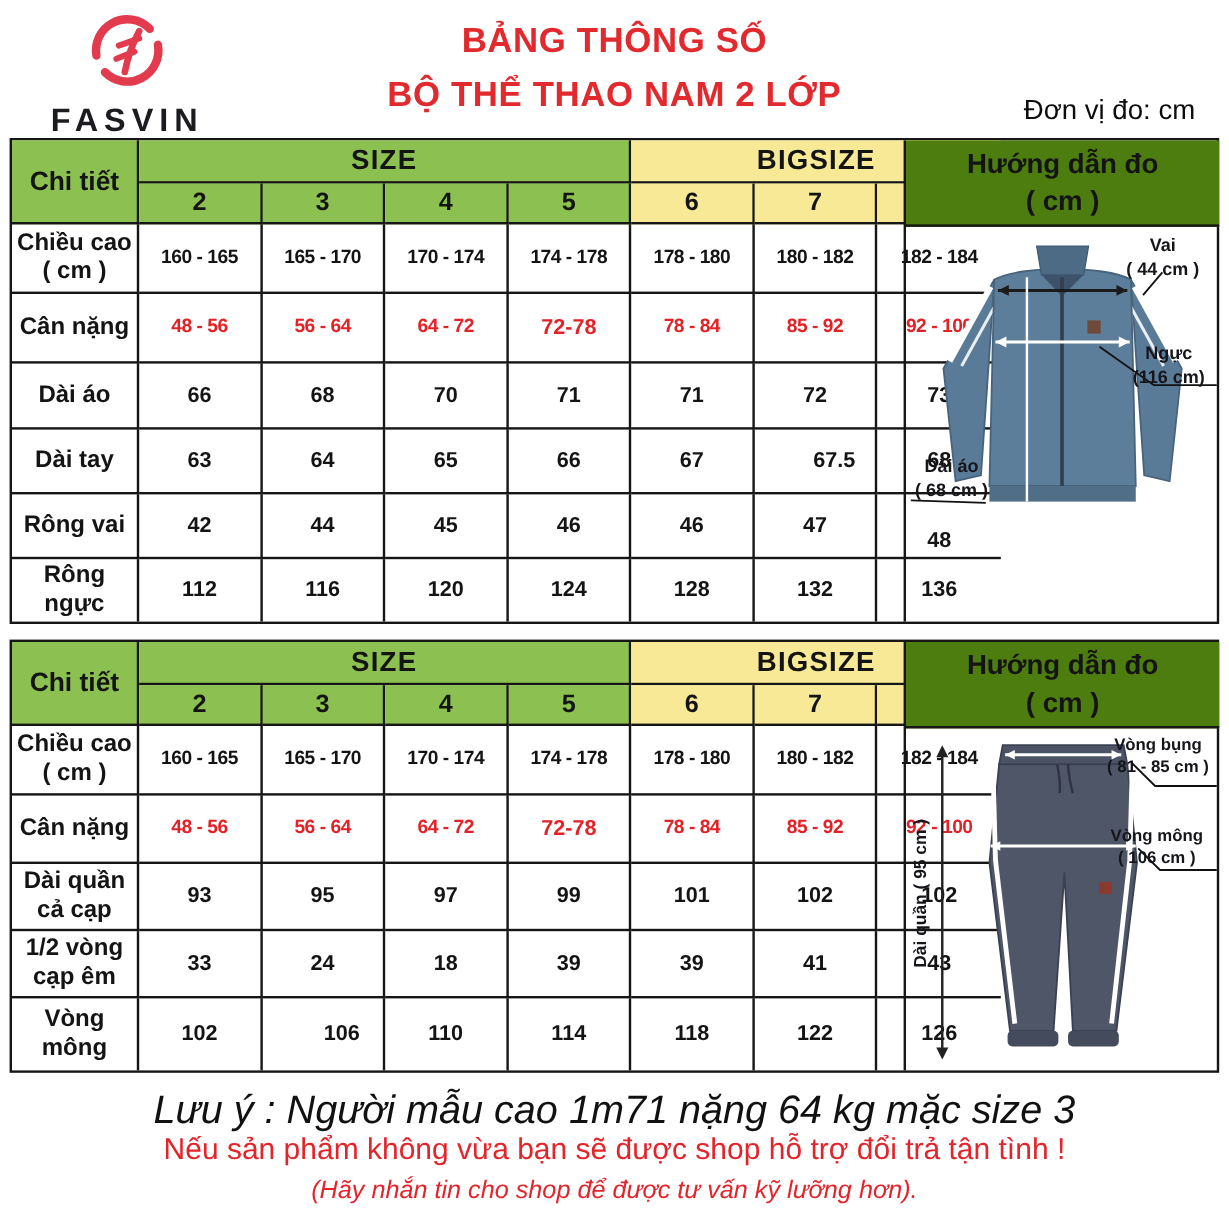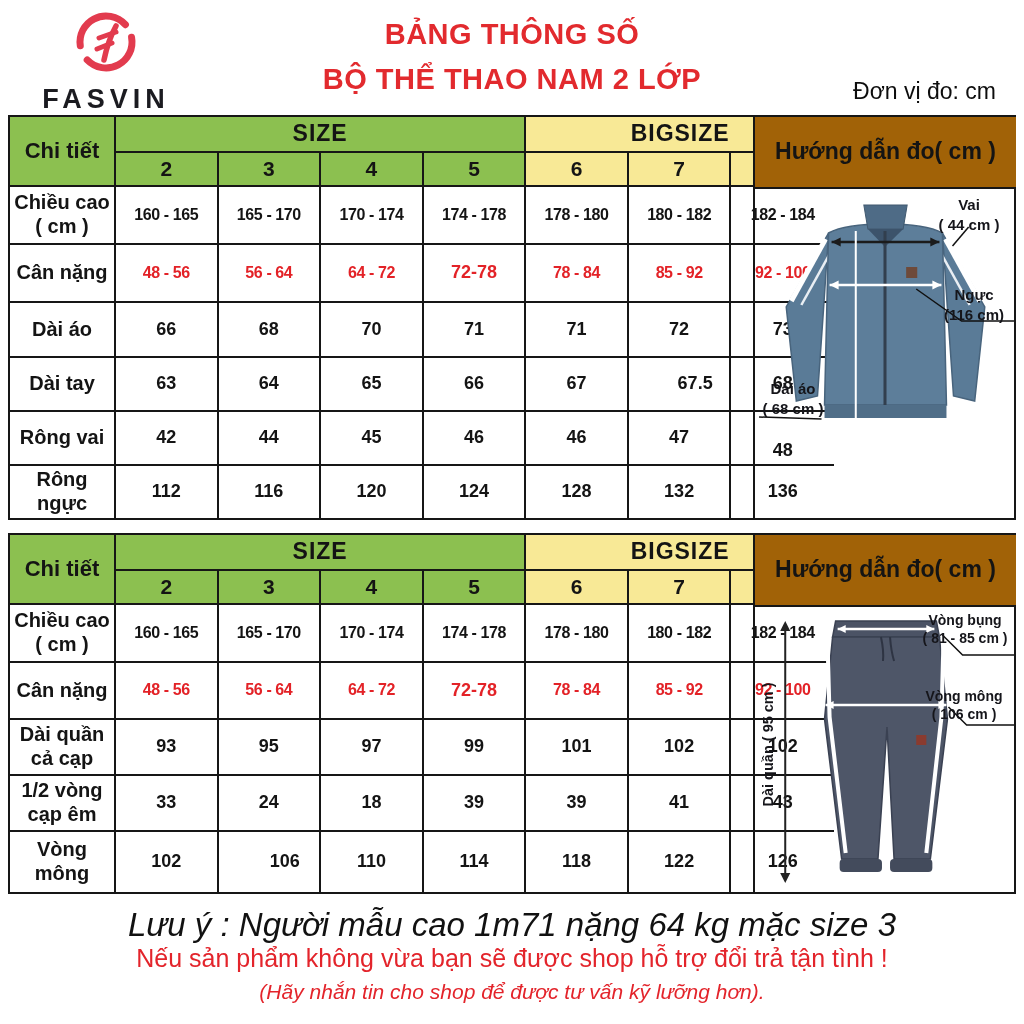--- a/index.html
+++ b/index.html
@@ -31,22 +31,22 @@
   .group{font-size:23px;letter-spacing:1px;}
   .colnum{font-size:21px;}
   .corner{font-size:22px;}
   .rowlabel{font-size:20px;}
   .val{font-size:18px;}
   .val.long{font-size:16px;letter-spacing:-0.4px;}
   .red{color:#e32227;}
 
   
   .guide{position:absolute;left:743px;top:0;bottom:0;width:261px;border-left:2px solid #161616;}
-  .guide-header{height:70px;background:#a16207;border-bottom:2px solid #161616;
-        display:flex;align-items:center;justify-content:center;
+  .guide-header{height:70px;background:#4d7c0f;border-bottom:2px solid #161616;
+        display:flex;flex-direction:column;align-items:center;justify-content:center;
         font-weight:bold;font-size:23px;line-height:1.35;}
   .guide-body{position:relative;width:100%;}
   .t1 .guide-body{height:329px;}
   .t2 .guide-body{height:285px;}
   .guide-body svg{position:absolute;left:0;top:0;width:100%;height:100%;}
   .g-label{position:absolute;font-size:15px;font-weight:600;color:#15151a;text-align:center;line-height:1.3;}
   .lbl-vai{right:8px;top:6px;width:78px;}
   .lbl-nguc{right:0px;top:96px;width:84px;}
   .lbl-daiao{left:0px;top:190px;width:76px;}
   .lbl-vongbung{right:0px;top:4px;width:102px;font-size:14px;}

